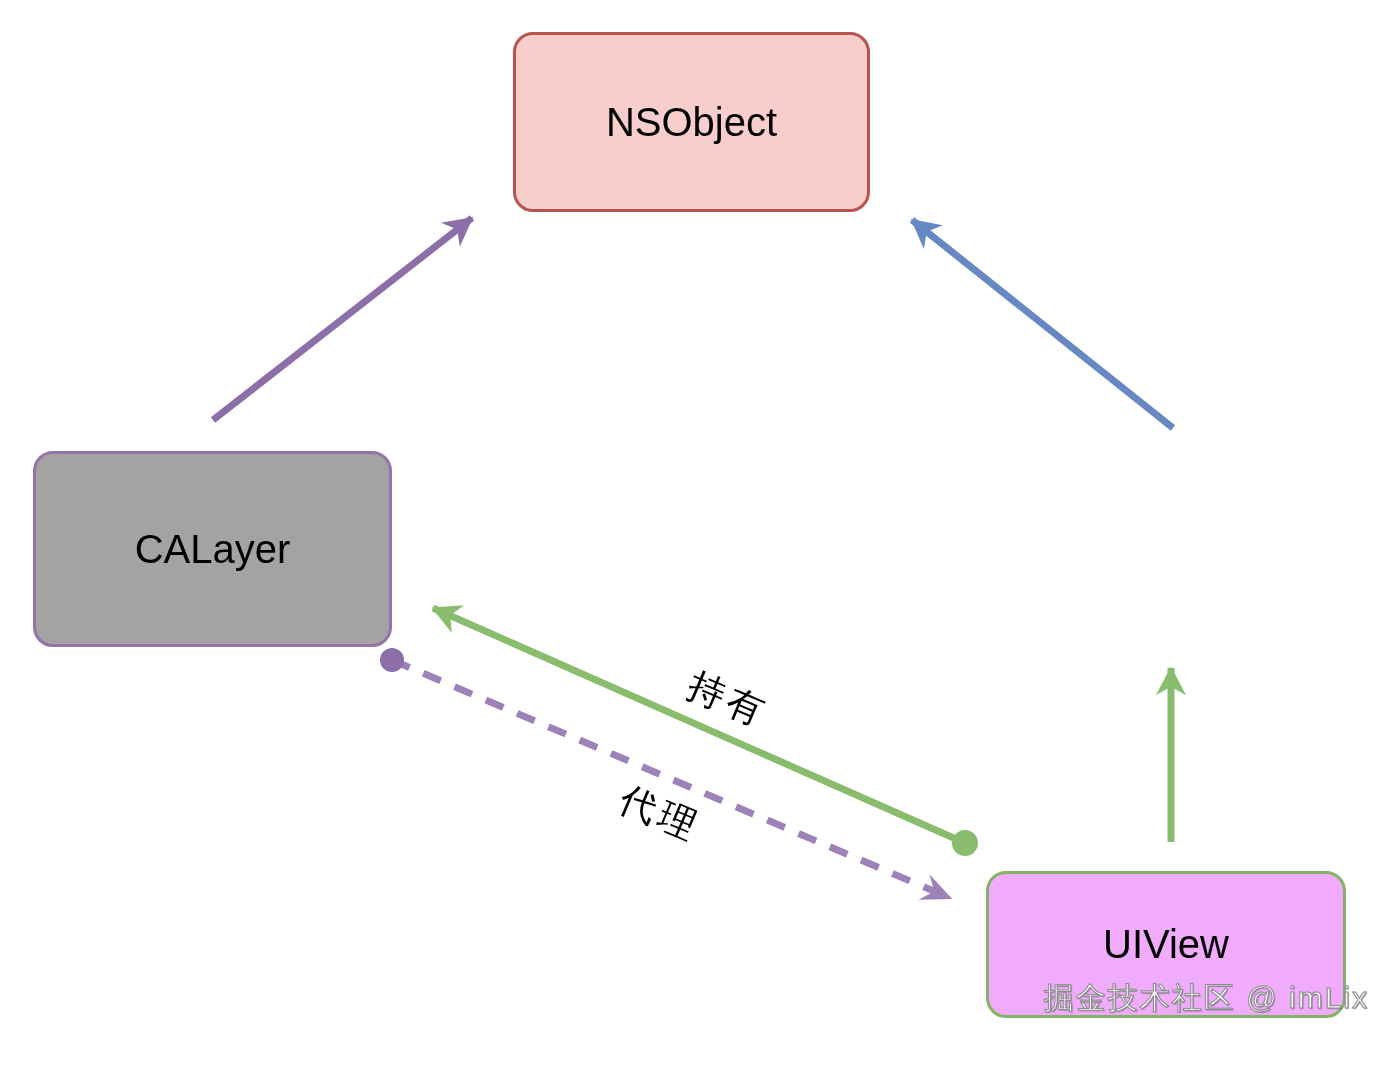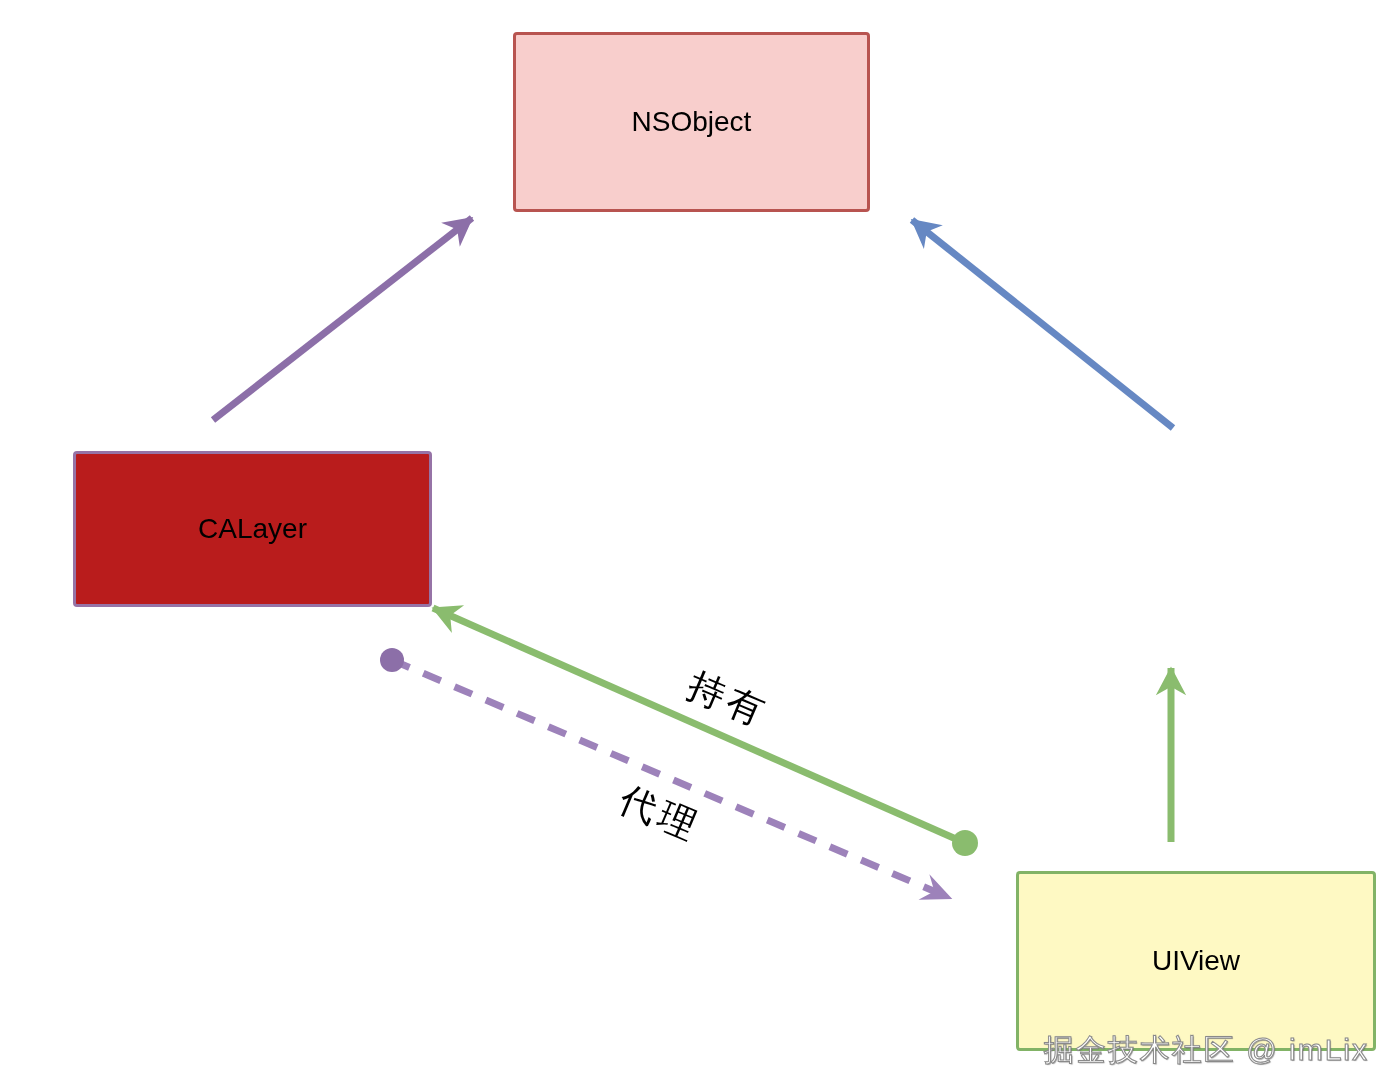--- a/index.html
+++ b/index.html
@@ -18,59 +18,59 @@
   .edges-layer {
     position: absolute;
     left: 0;
     top: 0;
     width: 1383px;
     height: 1083px;
   }
   .node {
     position: absolute;
     box-sizing: border-box;
-    border-radius: 4px;
+    border-radius: 20px;
     border: 3px solid;
     display: flex;
     align-items: center;
     justify-content: center;
-    font-size: 28px;
+    font-size: 40px;
     color: #000000;
   }
   .node-nsobject {
     left: 513px; top: 32px; width: 357px; height: 180px;
     background: #f8cecc; border-color: #b85450;
   }
   .node-calayer {
-    left: 33px; top: 451px; width: 359px; height: 156px;
-    background: #b91c1c; border-color: #9673a6; margin-left: 40px;
+    left: 33px; top: 451px; width: 359px; height: 196px;
+    background: #a3a3a3; border-color: #9673a6;
   }
   .node-uiresponder {
     left: 992px; top: 450px; width: 356px; height: 180px;
     background: #dae8fc; border-color: #6c8ebf;
   }
   .node-uiview {
-    left: 1016px; top: 871px; width: 360px; height: 180px;
-    background: #fef9c3; border-color: #82b366;
+    left: 986px; top: 871px; width: 360px; height: 147px;
+    background: #f0abfc; border-color: #82b366;
   }
   .edge-label {
     position: absolute;
     font-size: 37px;
     letter-spacing: 5px;
     color: #000000;
     white-space: nowrap;
     transform: translate(-50%, -50%) rotate(23deg);
     font-weight: 500;
   }
   .edge-label-holds { left: 728px; top: 700px; }
   .edge-label-delegate { left: 660px; top: 814px; }
   .watermark {
     position: absolute;
     right: 14px;
-    top: 1030px;
+    top: 978px;
     font-size: 30px;
     letter-spacing: 2px;
     color: #ffffff;
     -webkit-text-stroke: 1px #8a8a8a;
     text-shadow: 0 0 1px #8a8a8a, 1px 1px 1px rgba(90,90,90,0.55);
     white-space: nowrap;
     margin-left: 39px;
   }
 </style>
 </head>

